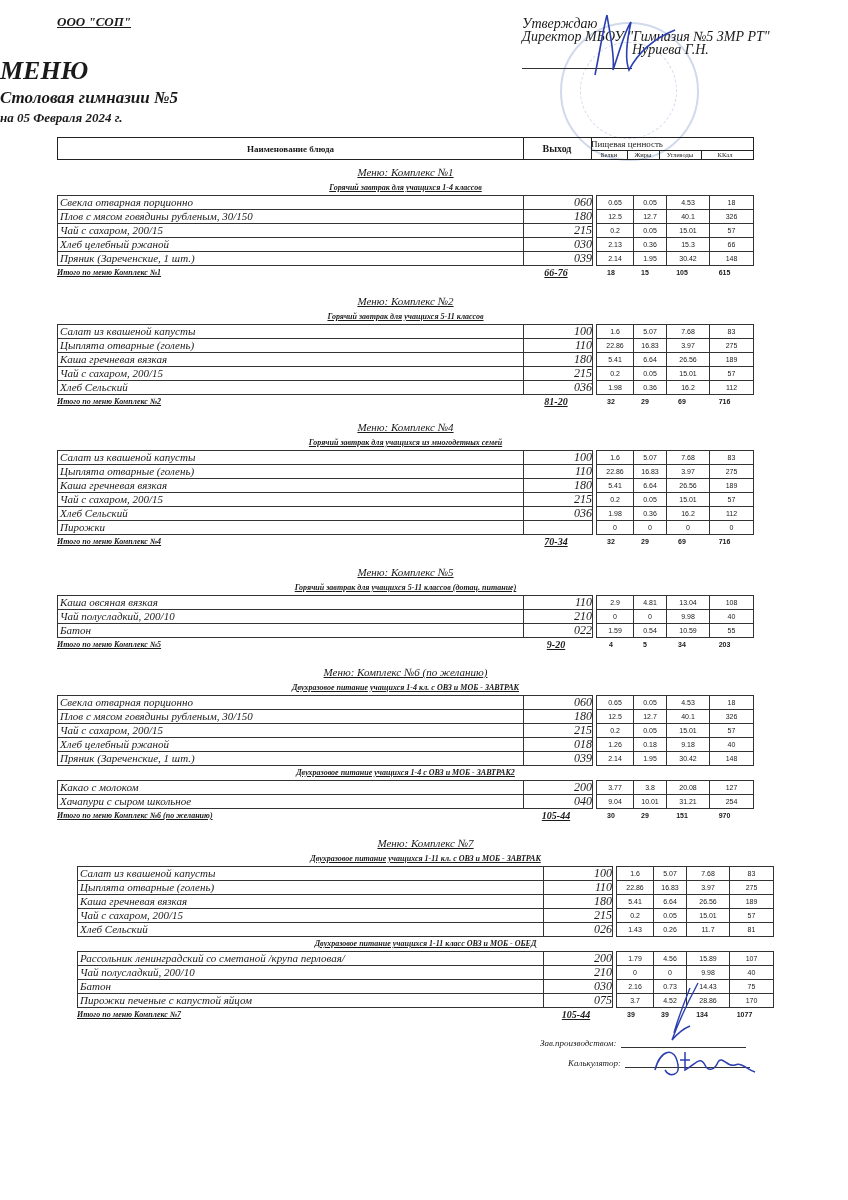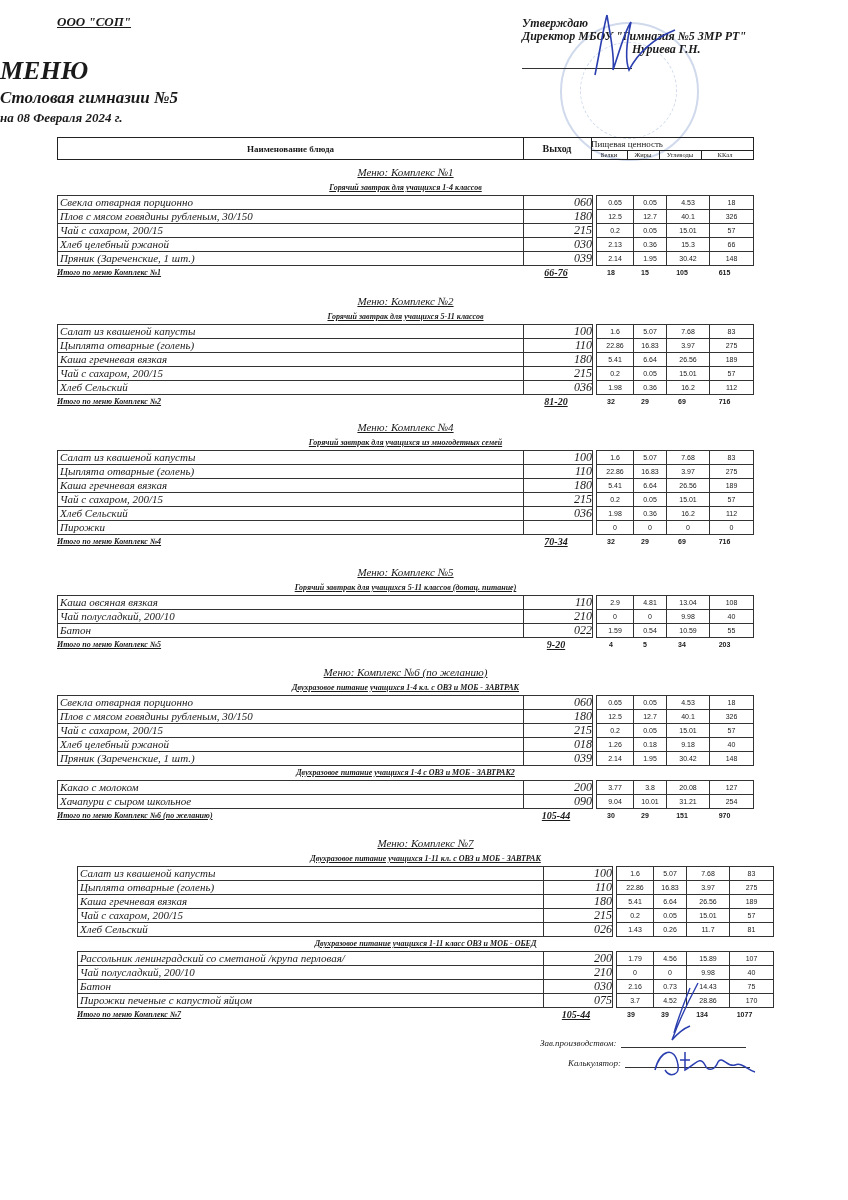--- a/index.html
+++ b/index.html
@@ -1,18 +1,18 @@
 <!DOCTYPE html>
 <html><head>
 <meta charset="utf-8">
 <style>
   html,body{margin:0;padding:0;background:#fff;}
   body{width:848px;height:1200px;position:relative;overflow:hidden;font-family:"Liberation Serif",serif;color:#1a1a1a;}
   .org{position:absolute;left:57px;top:14px;font-size:13px;font-weight:bold;font-style:italic;text-decoration:underline;}
-  .approve{position:absolute;left:522px;top:17px;font-size:12px;font-style:italic;line-height:13px;font-weight:bold;}
+  .approve{position:absolute;left:522px;top:17px;font-size:14px;font-style:italic;line-height:13px;}
   .approve .sigline{display:inline-block;width:110px;border-bottom:1px solid #333;vertical-align:bottom;margin-right:4px;}
   .approve .name{padding-left:110px;}
   .stamp{position:absolute;left:560px;top:22px;width:135px;height:135px;border-radius:50%;border:2px solid rgba(120,150,200,0.35);}
   .stamp::after{content:"";position:absolute;left:18px;top:18px;width:95px;height:95px;border-radius:50%;border:1px dashed rgba(120,150,200,0.35);}
   .title{position:absolute;left:0;width:848px;text-align:left;font-style:italic;font-weight:bold;}
   .t1{top:56px;font-size:26px;}
   .t2{top:88px;font-size:17px;}
   .t3{top:110px;font-size:13px;}
   .hdr{position:absolute;left:57px;top:137px;width:697px;height:23px;border:1.5px solid #222;box-sizing:border-box;font-family:"Liberation Sans",sans-serif;}
   .hdr .c-name{position:absolute;left:0;top:0;width:465px;height:100%;border-right:1px solid #222;display:flex;align-items:center;justify-content:center;font-size:9px;font-weight:bold;font-family:"Liberation Serif",serif;}
@@ -53,21 +53,21 @@
   <div class="name"><span>Нуриева Г.Н.</span></div>
   <div><span class="sigline"></span></div>
 </div>
 
 <svg class="sig" style="left:565px;top:10px;" width="140" height="70" viewBox="0 0 140 70">
   <path d="M30 65 C35 40 38 20 42 5 M42 5 C45 25 50 45 48 60 M48 60 C55 40 60 20 66 12 C62 30 60 50 64 60 C72 45 85 30 110 20" stroke="#2b3fb0" stroke-width="1.6" fill="none"></path>
 </svg>
 
 <div class="title t1">МЕНЮ</div>
 <div class="title t2">Столовая гимназии №5</div>
-<div class="title t3">на 08 Февраля 2024 г.</div>
+<div class="title t3">на 05 Февраля 2024 г.</div>
 
 <div class="hdr">
   <div class="c-name">Наименование блюда</div>
   <div class="c-out">Выход</div>
   <div class="c-nut">Пищевая ценность</div>
   <div class="sub" style="left:533px;width:36px;">Белки</div>
   <div class="sub" style="left:569px;width:32px;">Жиры</div>
   <div class="sub" style="left:601px;width:42px;">Углеводы</div>
   <div class="sub" style="left:643px;width:48px;border-right:none;">ККал</div>
 </div>
@@ -371,21 +371,21 @@
         <td class="name">Какао с  молоком</td>
         <td class="out">200</td>
         <td class="gap"></td>
         <td class="n b">3.77</td>
         <td class="n f">3.8</td>
         <td class="n u">20.08</td>
         <td class="n k">127</td>
       </tr>
           <tr>
         <td class="name">Хачапури с сыром школьное</td>
-        <td class="out">090</td>
+        <td class="out">040</td>
         <td class="gap"></td>
         <td class="n b">9.04</td>
         <td class="n f">10.01</td>
         <td class="n u">31.21</td>
         <td class="n k">254</td>
       </tr>
         </tbody>
       </table>
       <div class="total">
     <span class="tl">Итого по меню Комплекс №6 (по желанию)</span>

